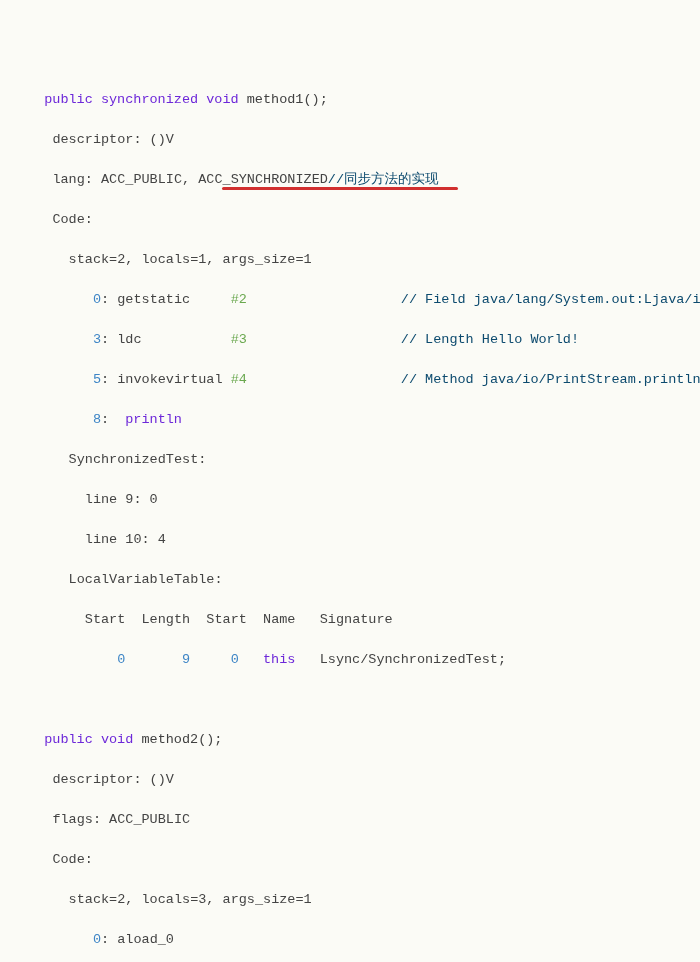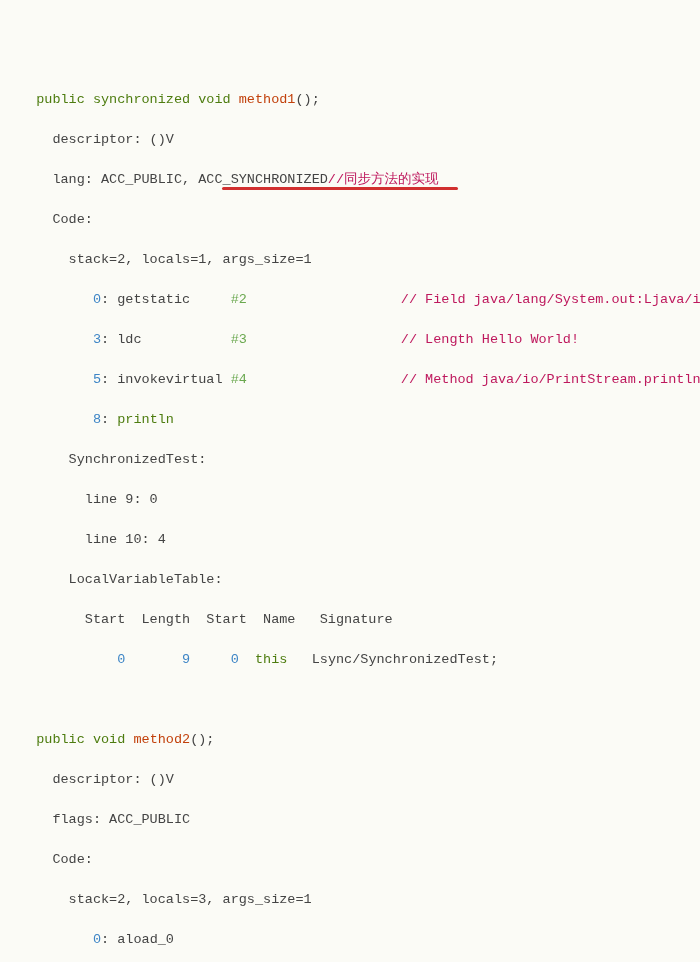--- a/index.html
+++ b/index.html
@@ -8,25 +8,25 @@
     font-family: Menlo, Consolas, "Courier New", monospace;
     font-size: 13.5px;
     line-height: 20px;
     background: #FBFBF6;
     color: #333;
     white-space: pre;
     overflow: hidden;
     width: 700px;
     box-sizing: border-box;
   }
-  .kw   { color: #4d7c0f; }       
-  .name { color: #c2410c; }       
+  .kw   { color: #6d28d9; margin-left: 8px; }       
+  .name { color: #404040; }       
   .num  { color: #3d85c6; }       
   .hash { color: #6aa84f; }       
-  .pale { color: #be185d; }       
+  .pale { color: #0c4a6e; }       
   .txt  { color: #444; }
   .line { position: relative; display:block; height:20px; }
 
   .underline {
     position: absolute;
     height: 3px;
     background: #d12f2f;
     border-radius: 2px;
   }
   .underline::after {

